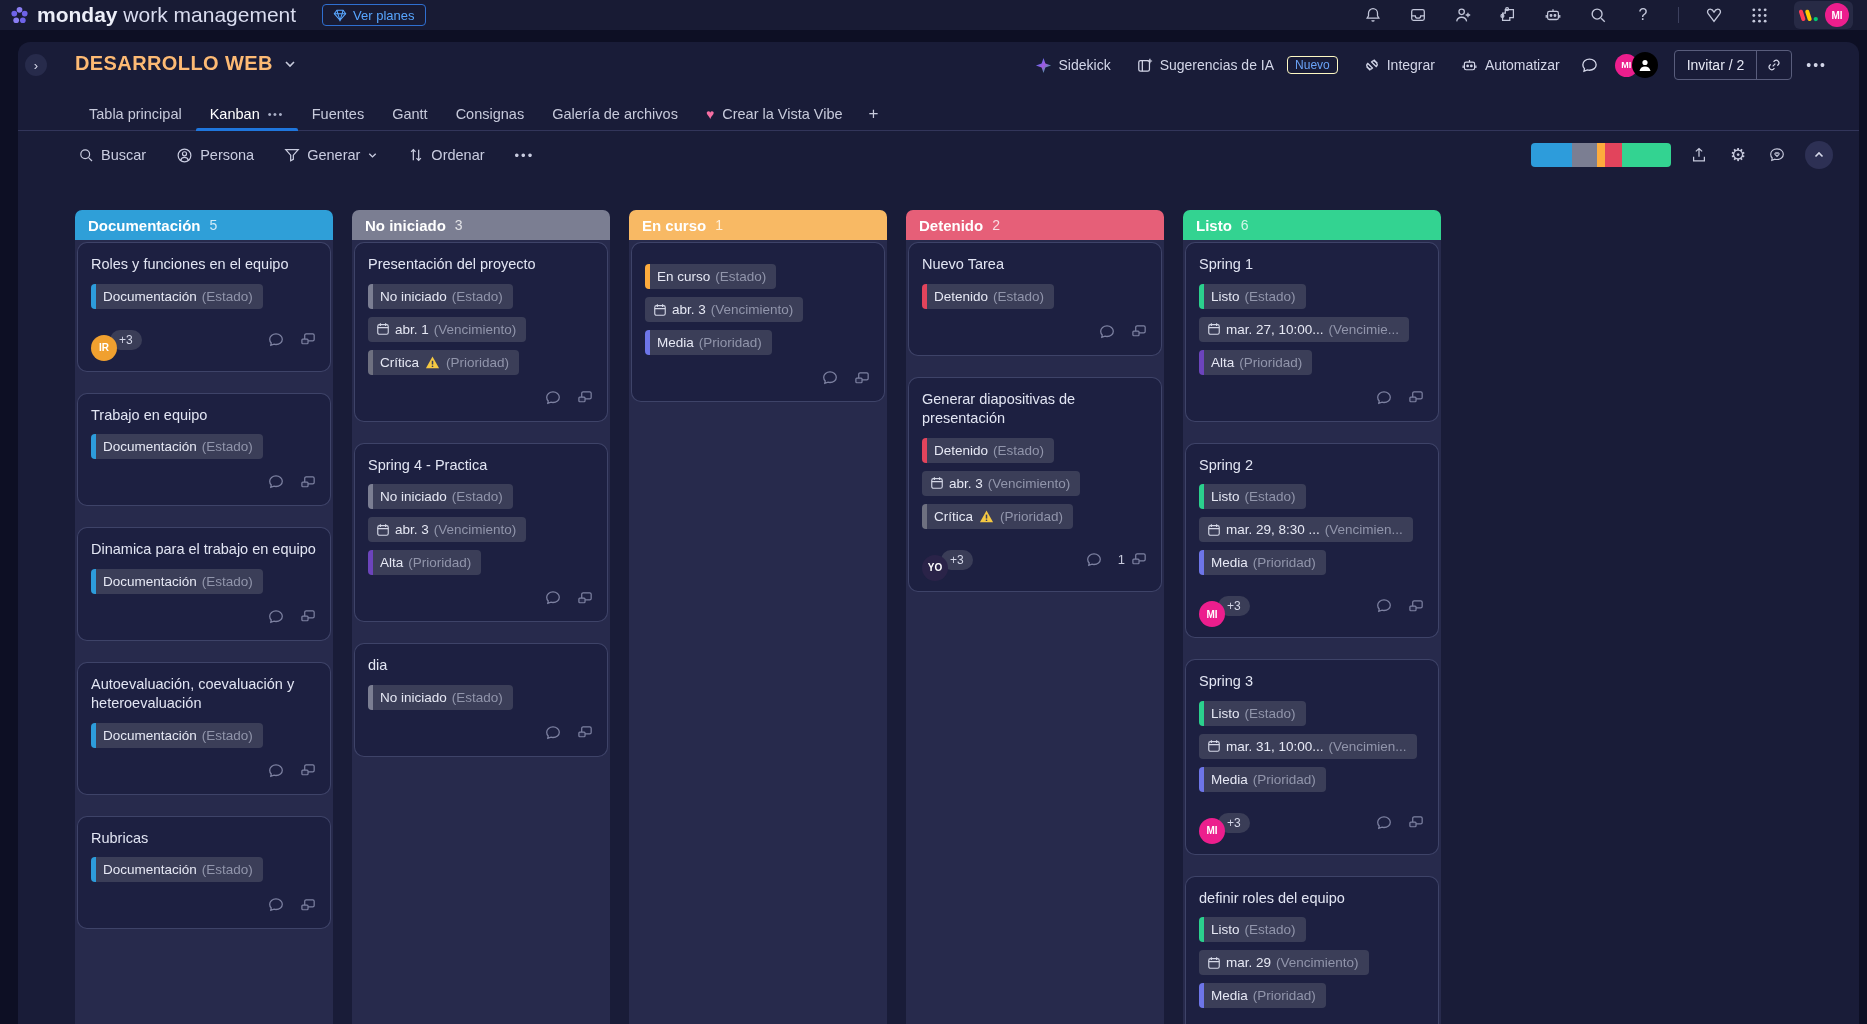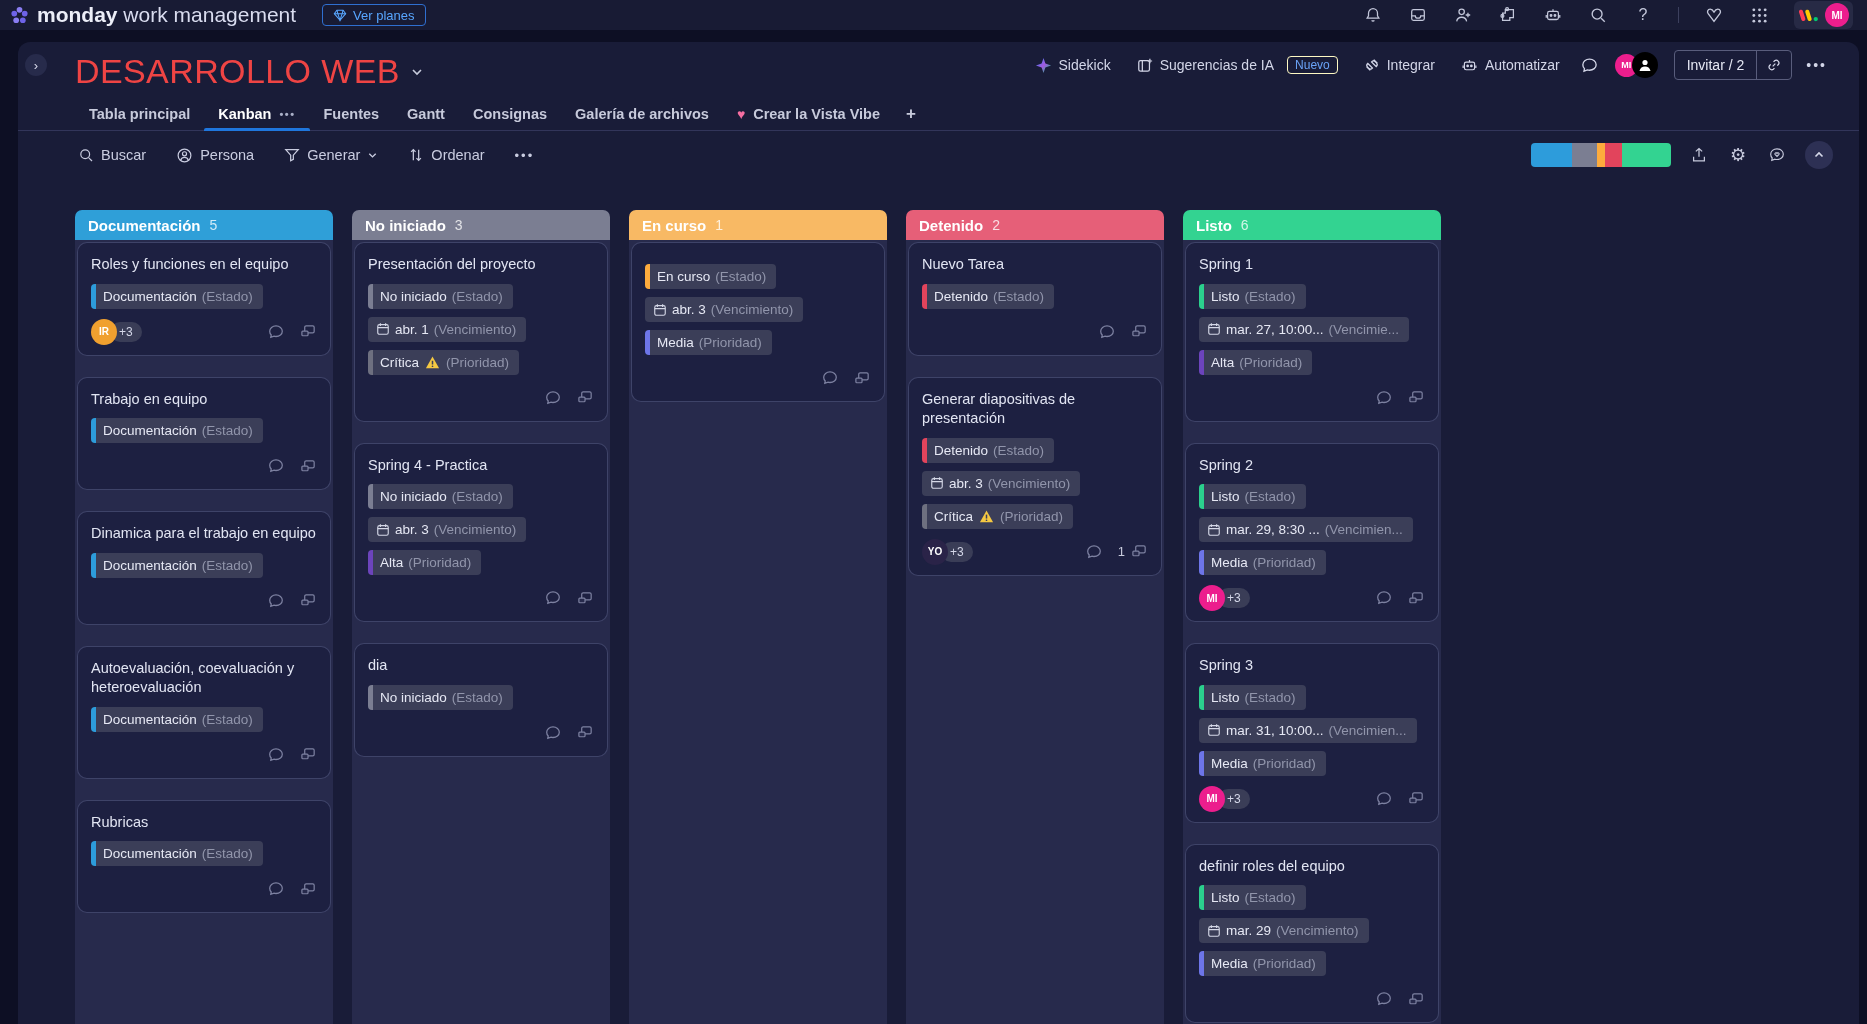--- a/index.html
+++ b/index.html
@@ -30,38 +30,38 @@
   .corner-marker { position:absolute; right:0; top:0; width:6px; height:13px; background:#e4415e; }
 
   
   .panel { position:absolute; left:18px; top:42px; right:8px; bottom:0;
     background:#191c38; border-radius:12px 12px 0 0; overflow:hidden; }
   .collapse-btn { position:absolute; left:25px; top:54px; width:22px; height:22px; border-radius:50%;
     background:#272b4b; color:#d6d9ea; display:flex; align-items:center; justify-content:center;
     font-size:13px; z-index:6; cursor:pointer; }
 
   .board-title-row { position:absolute; left:57px; top:10px; display:flex; align-items:center; gap:10px; }
-  .board-title { font-size:34px; font-weight:400; letter-spacing:.4px; color:#ef4444; cursor:pointer; }
+  .board-title { font-size:20px; font-weight:700; letter-spacing:.4px; color:#fdba74; cursor:pointer; }
 
   .header-actions { position:absolute; top:8px; right:32px; height:30px; display:flex; align-items:center; }
   .hact { display:flex; align-items:center; gap:7px; color:#d3d6e8; font-size:14px; cursor:pointer; white-space:nowrap; }
   .hgap { width:26px; }
   .nuevo-badge { border:1px solid #fef9c3; color:#6aa3f7; font-size:12px; border-radius:4px; padding:1px 7px; margin-left:6px; }
   .member-avatars { display:flex; align-items:center; }
   .mav1 { width:23px; height:23px; border-radius:50%; background:#ec1e8d; color:#fff; font-size:9px; font-weight:700;
     display:flex; align-items:center; justify-content:center; z-index:1; }
   .mav2 { width:26px; height:26px; border-radius:50%; background:#000; margin-left:-6px; display:flex; align-items:center; justify-content:center; z-index:2; }
   .invite-btn { display:flex; align-items:center; height:30px; border:1px solid #595d7c; border-radius:4px; overflow:hidden; }
   .invite-label { padding:0 12px; font-size:14px; color:#e6e8f4; display:flex; align-items:center; height:100%; cursor:pointer; }
   .invite-link { padding:0 9px; border-left:1px solid #595d7c; height:100%; display:flex; align-items:center; color:#d3d6e8; cursor:pointer; }
   .hdots { color:#d3d6e8; font-size:14px; letter-spacing:2px; cursor:pointer; }
 
   
   .tabsbar { position:absolute; left:0; right:0; top:56px; height:33px;
-    border-bottom:1px solid #32355a; display:flex; align-items:stretch; padding-left:57px;font-weight:bold; }
+    border-bottom:1px solid #32355a; display:flex; align-items:stretch; padding-left:57px; }
   .tab { display:flex; align-items:center; gap:8px; padding:0 14px; font-size:14.5px; color:#c7cadb;
     cursor:pointer; position:relative; white-space:nowrap; }
   .tab.active { color:#fff; }
   .tab.active::after { content:""; position:absolute; left:0; right:0; bottom:-1px; height:3px;
     background:#1f76dd; border-radius:2px 2px 0 0; }
   .tab-dots { font-size:11px; letter-spacing:1.5px; color:#aab0c8; }
   .tab-heart { color:#f66ea2; font-size:14px; }
   .tab-add { padding:0 12px; font-size:17px; color:#c7cadb; display:flex; align-items:center; cursor:pointer; }
 
   
@@ -86,21 +86,21 @@
   .chip { display:flex; align-items:center; gap:5px; height:25px; background:#3b3e58; border-radius:4px;
     padding:0 10px 0 7px; font-size:13.5px; color:#e6e8f4; max-width:100%; white-space:nowrap; overflow:hidden; }
   .chip.nobar { padding-left:8px; }
   .chip-sf { color:#9195ab; }
   .chip-ic { display:flex; color:#d5d8e7; }
   .chip-warn { display:flex; margin:0 1px; }
   .kfoot { display:flex; align-items:center; justify-content:space-between; margin-top:10px; min-height:26px; }
   .kfoot-left { display:flex; align-items:center; }
   .kfoot-right { display:flex; align-items:center; gap:15px; margin-left:auto; color:#7d81a1; }
   .avatar { width:26px; height:26px; border-radius:50%; color:#fff; font-size:10px; font-weight:700;
-    display:flex; align-items:center; justify-content:center; z-index:1; }
+    display:flex; align-items:center; justify-content:center; z-index:1;margin-top:16px; }
   .more-pill { background:#3a3d57; border-radius:11px; padding:3px 9px; font-size:12px; color:#d4d7e8;
     margin-left:-7px; z-index:0; }
   .f-ic { display:flex; cursor:pointer; }
   .sub-count { font-size:13px; color:#c7cadb; margin-right:-9px; }
 </style>
 </head>
 <body>
 
 <div class="topbar">
   <div class="brand">

